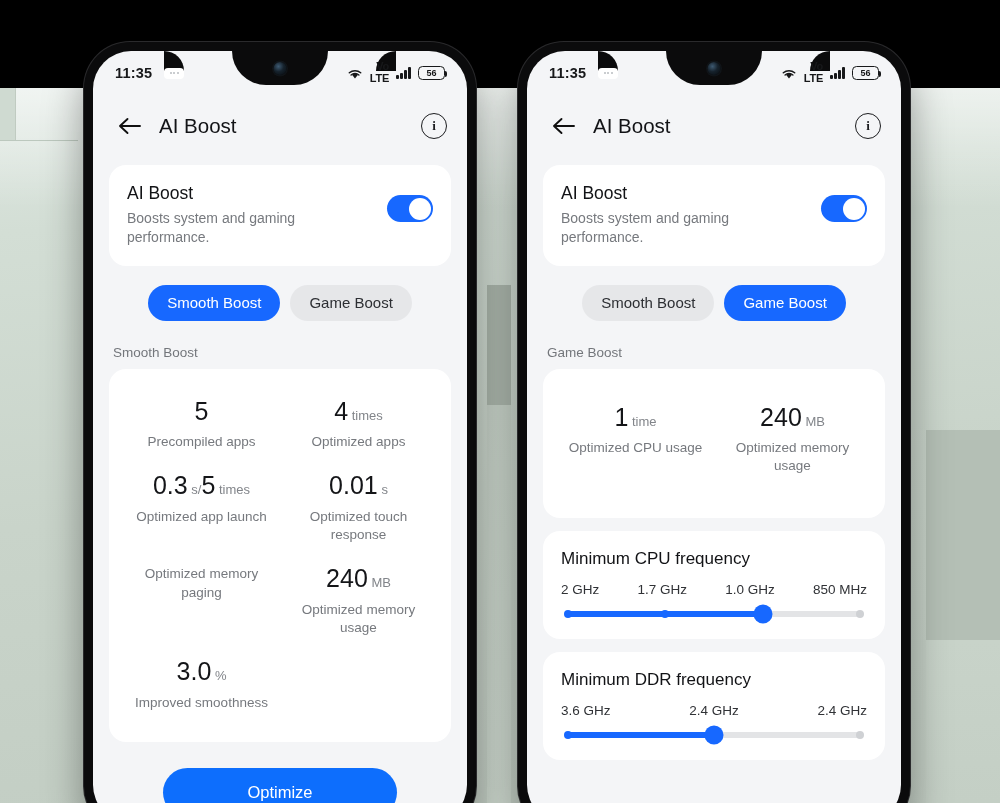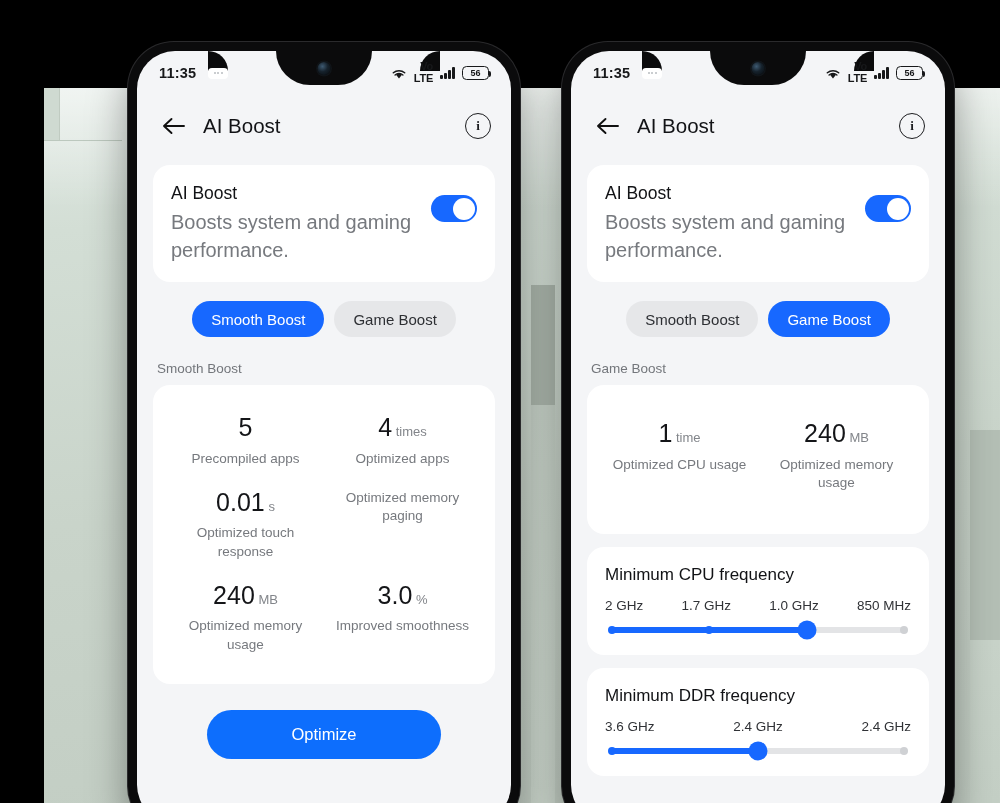--- a/index.html
+++ b/index.html
@@ -8,21 +8,20 @@
     font-family:"Liberation Sans", sans-serif;
     background:#000;
     position:relative;
   }
 
   
   #scene{
     position:absolute; inset:0;
     background:#eab308;
     overflow:hidden;
-    margin-left:44px;
   }
   .bg-wall{
     position:absolute;
     left:0; right:0; top:88px; bottom:0;
     background:linear-gradient(175deg,#dfe8e2 0%, #d3ded5 18%, #c9d4ca 55%, #c2cdc3 100%);
   }
   .bg-panel-left{
     position:absolute;
     left:0; top:88px; width:16px; height:52px;
     background:#cfdad1;
@@ -165,21 +164,21 @@
   
   .content{ padding:8px 16px 0; }
 
   .card{
     background:#fff; border-radius:17px;
   }
 
   .hero-card{ padding:18px 18px 18px; display:flex; align-items:flex-start; }
   .hero-texts{ flex:1; padding-right:12px; }
   .hero-title{ font-size:17.5px; color:#121316; margin-bottom:5px; }
-  .hero-sub{ font-size:20px; color:#76797e; line-height:1.38; }
+  .hero-sub{ font-size:14px; color:#76797e; line-height:1.38; }
   .switch{
     width:46px; height:27px; border-radius:14px; background:#1768ff;
     position:relative; flex:none; margin-top:12px; cursor:pointer;
   }
   .switch .knob{
     position:absolute; top:2.5px; right:2.5px;
     width:22px; height:22px; border-radius:50%; background:#fff;
   }
 
   
@@ -332,20 +331,24 @@
           <div class="stats-grid" id="smooth-stats">
               <div class="stat">
                 <div class="stat-val"><span class="big">5</span></div>
                 <div class="stat-lbl">Precompiled apps</div>
               </div>
               <div class="stat">
                 <div class="stat-val"><span class="big">4</span><span class="unit">&nbsp;times</span></div>
                 <div class="stat-lbl">Optimized apps</div>
               </div>
               <div class="stat">
+                <div class="stat-val"><span class="big">0.3</span><span class="unit">&nbsp;s</span><span class="unit">/</span><span class="big">5</span><span class="unit">&nbsp;times</span></div>
+                <div class="stat-lbl">Optimized app launch</div>
+              </div>
+              <div class="stat">
                 <div class="stat-val"><span class="big">0.01</span><span class="unit">&nbsp;s</span></div>
                 <div class="stat-lbl">Optimized touch response</div>
               </div>
               <div class="stat">
                 <div class="stat-lbl">Optimized memory paging</div>
               </div>
               <div class="stat">
                 <div class="stat-val"><span class="big">240</span><span class="unit">&nbsp;MB</span></div>
                 <div class="stat-lbl">Optimized memory usage</div>
               </div>

